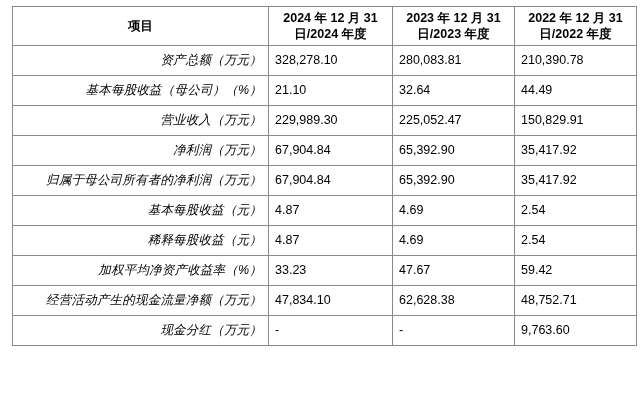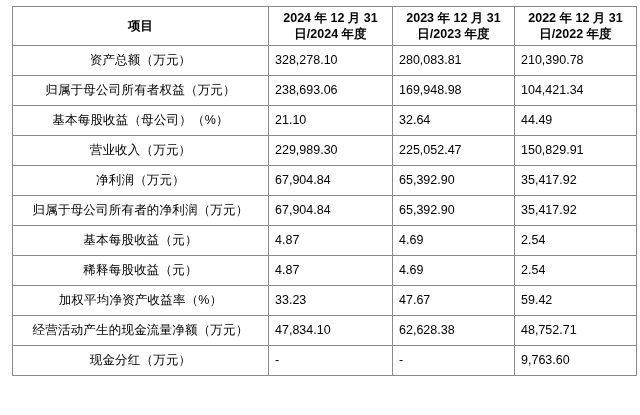--- a/index.html
+++ b/index.html
@@ -44,24 +44,25 @@
     font-size: 12.5px;
   }
   th.head-item {
     text-align: center;
   }
   th.head-period {
     text-align: center;
     padding-left: 7px;
   }
   td.label {
-    text-align: center;
+    text-align: right;
     height: 29px;
     font-size: 12.5px;
     letter-spacing: 0.2px;
+    font-style: italic;
   }
   td.num {
     height: 29px;
     font-size: 12.5px;
     padding-right: 7px;
   }
   tr.tall td {
     height: 44px;
   }
 </style>
@@ -83,26 +84,20 @@
         <th class="head-period">2023 年 12 月 31 日/2023 年度</th>
         <th class="head-period">2022 年 12 月 31 日/2022 年度</th>
       </tr>
     </thead>
     <tbody id="tbody">
         <tr>
           <td class="label">资产总额（万元）</td>
           <td class="num">328,278.10</td>
           <td class="num">280,083.81</td>
           <td class="num">210,390.78</td>
-        </tr>
-        <tr>
-          <td class="label">归属于母公司所有者权益（万元）</td>
-          <td class="num">238,693.06</td>
-          <td class="num">169,948.98</td>
-          <td class="num">104,421.34</td>
         </tr>
         <tr>
           <td class="label">基本每股收益（母公司）（%）</td>
           <td class="num">21.10</td>
           <td class="num">32.64</td>
           <td class="num">44.49</td>
         </tr>
         <tr>
           <td class="label">营业收入（万元）</td>
           <td class="num">229,989.30</td>

